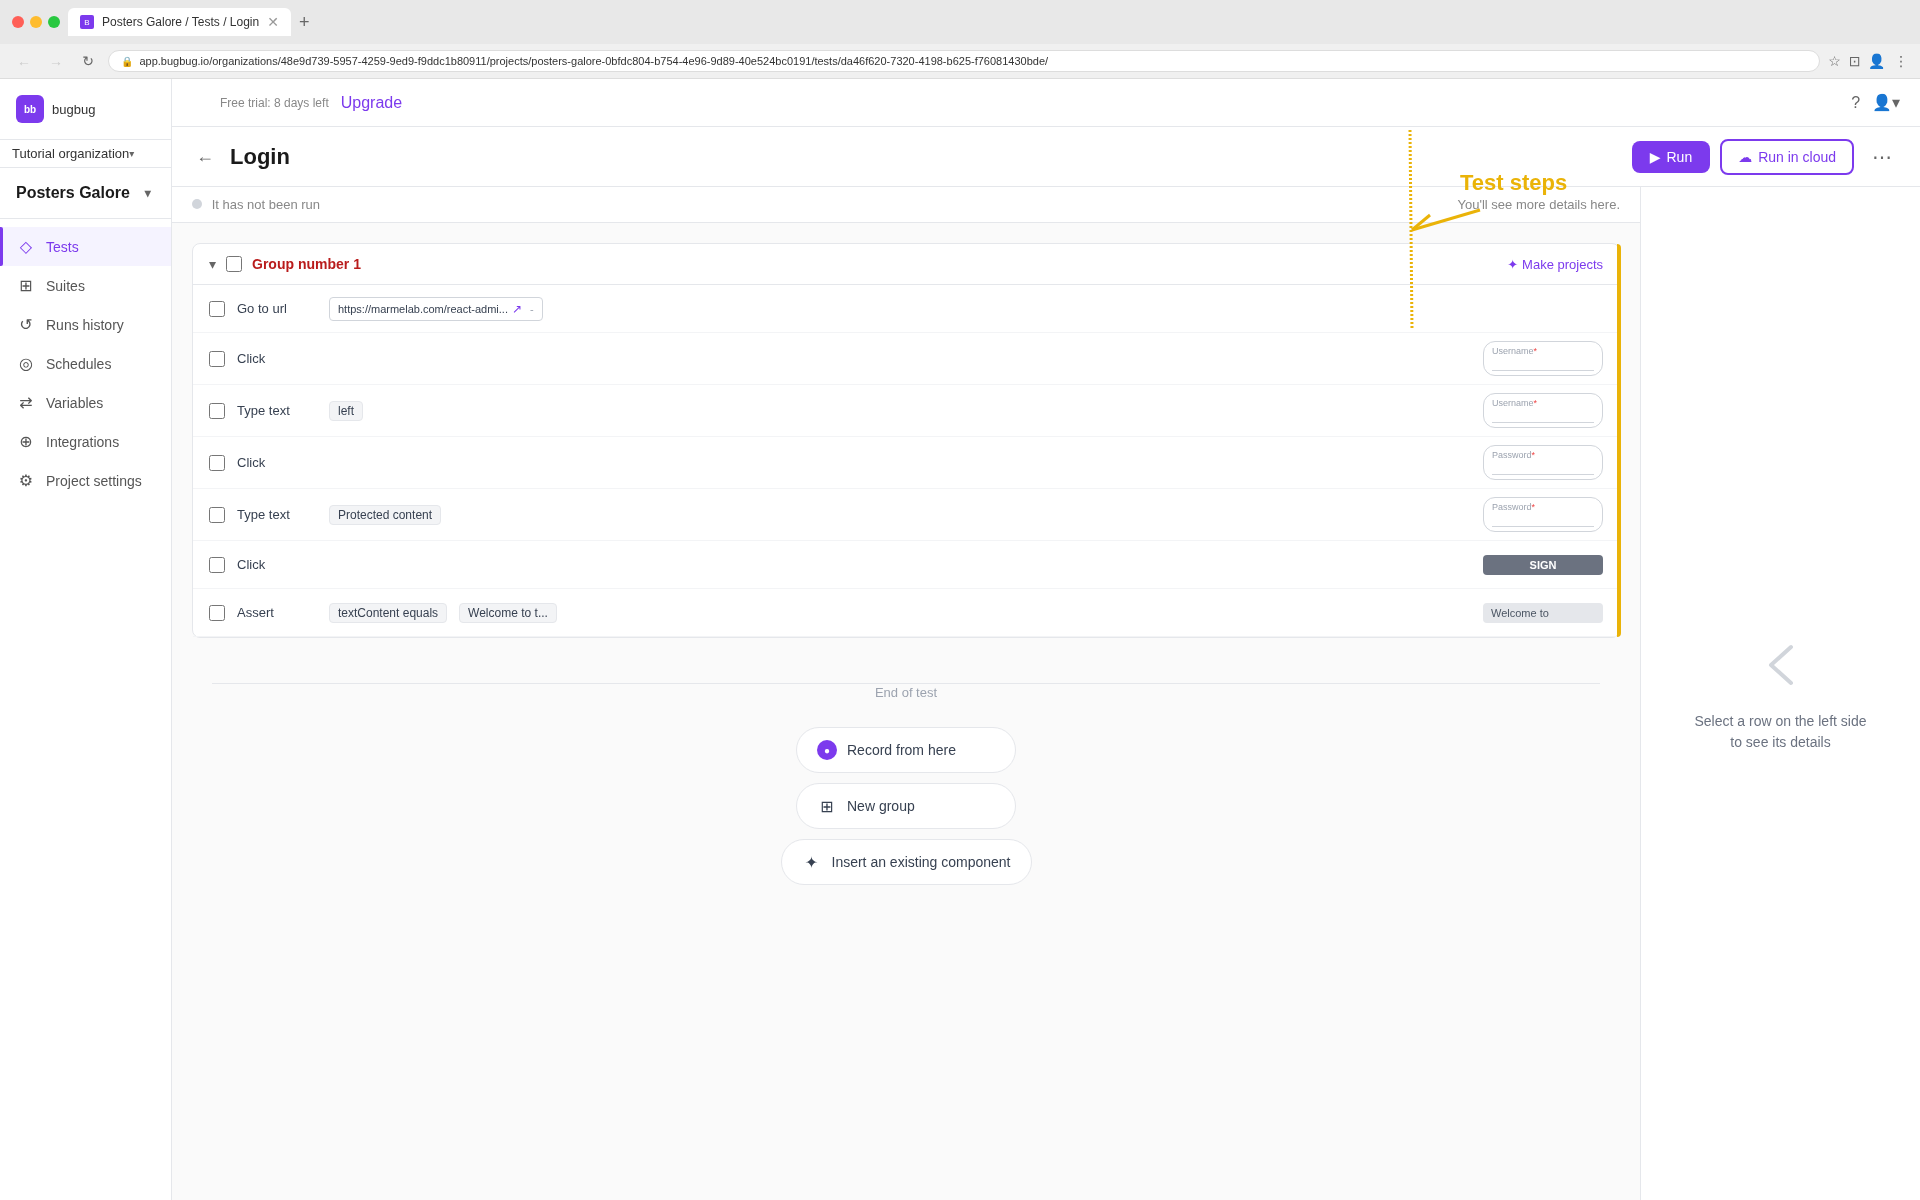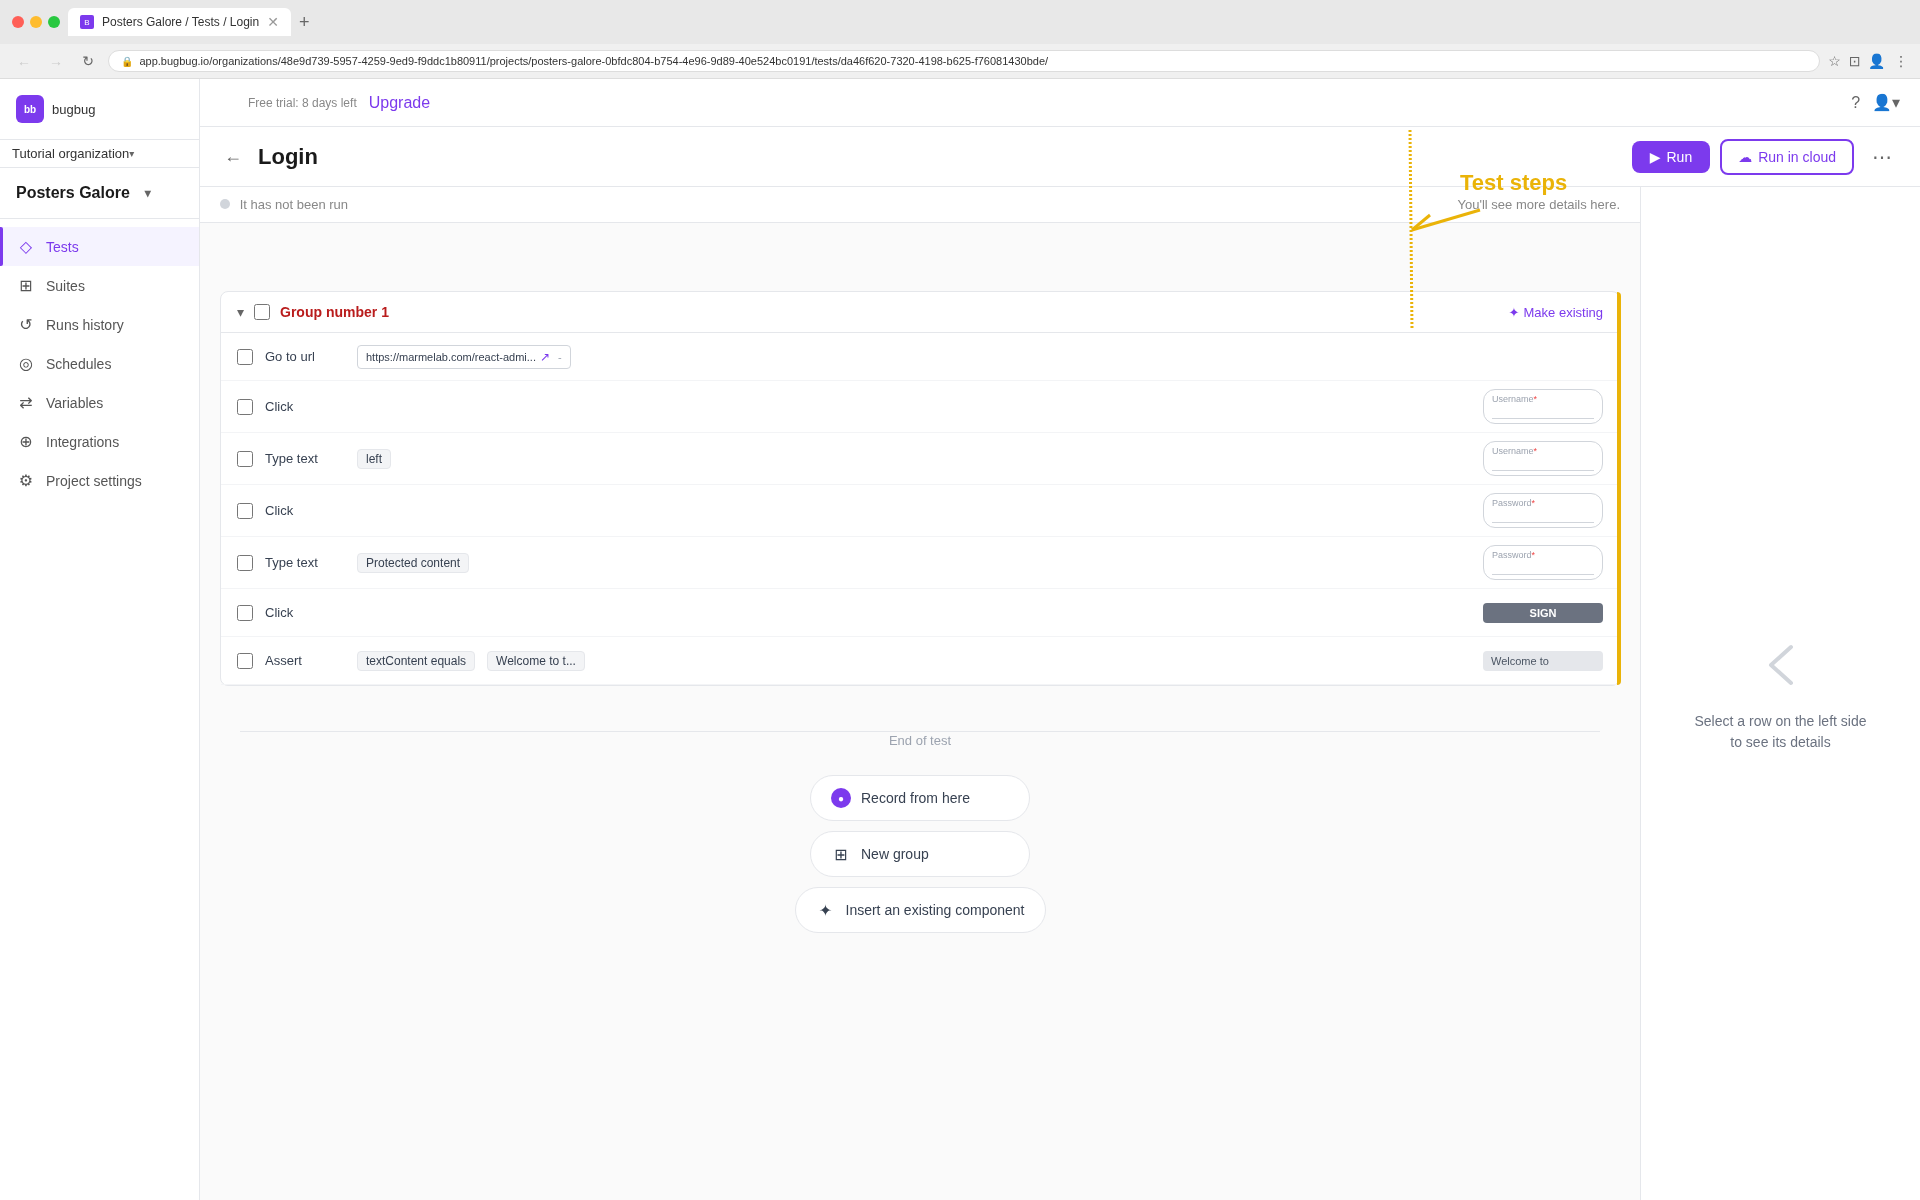--- a/index.html
+++ b/index.html
@@ -67,21 +67,21 @@
       color: #333;
       display: flex;
       align-items: center;
       gap: 6px;
     }
     .browser-address .lock { color: #666; font-size: 10px; }
     .browser-icons { display: flex; gap: 8px; color: #666; font-size: 14px; }
 
     
     .sidebar {
-      width: 200px;
+      width: 172px;
       background: white;
       border-right: 1px solid #e5e7eb;
       display: flex;
       flex-direction: column;
       padding: 0;
       flex-shrink: 0;
     }
     .sidebar-brand {
       display: flex;
       align-items: center;
@@ -216,21 +216,20 @@
       overflow: hidden;
     }
 
     
     .test-editor {
       flex: 1;
       display: flex;
       flex-direction: column;
       overflow-y: auto;
       background: #fafafa;
-      gap: 48px;
     }
 
     .test-status-bar {
       display: flex;
       align-items: center;
       justify-content: space-between;
       padding: 10px 20px;
       font-size: 13px;
       color: #888;
       background: white;
@@ -599,21 +598,21 @@
           <div class="test-content">
 
             <div class="group-container" style="position:relative;">
 
               <div class="group-header">
                 <span class="group-chevron">▾</span>
                 <input type="checkbox" class="group-checkbox" style="">
                 <span class="group-name">Group number 1</span>
                 <a class="make-component-btn">
                   <span>✦</span>
-                  <span>Make existing</span>
+                  <span>Make projects</span>
                 </a>
               </div>
 
               <div class="test-step">
                 <input type="checkbox" class="step-checkbox" style="">
                 <span class="step-action">Go to url</span>
                 <div class="preview-box url">
                   <span style="font-size:11px;">https://marmelab.com/react-admi...</span>
                   <span class="ext-link">↗</span>
                   <span style="color:#9ca3af; margin-left:4px;">-</span>

